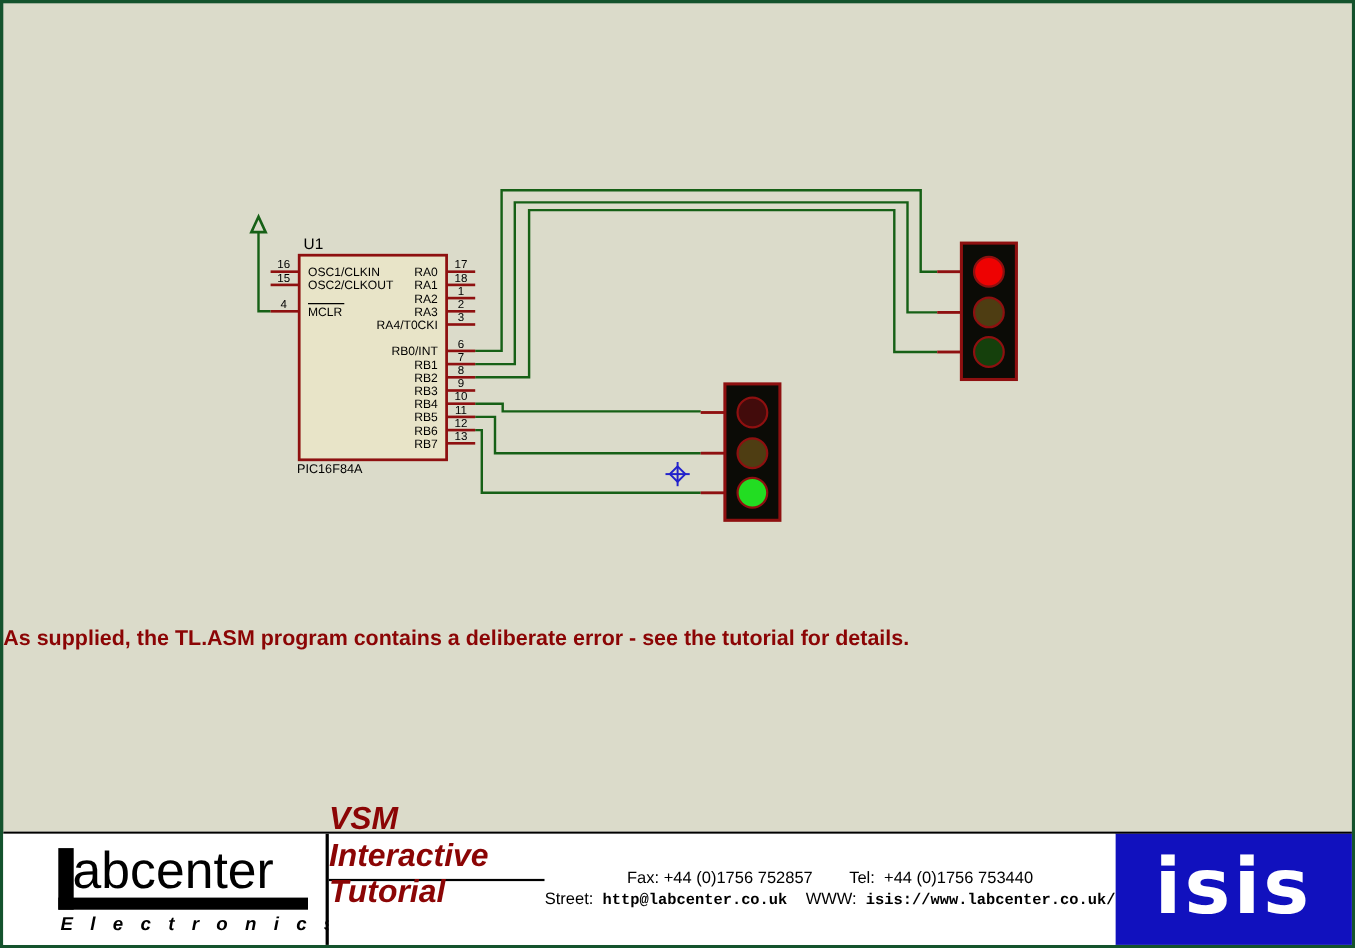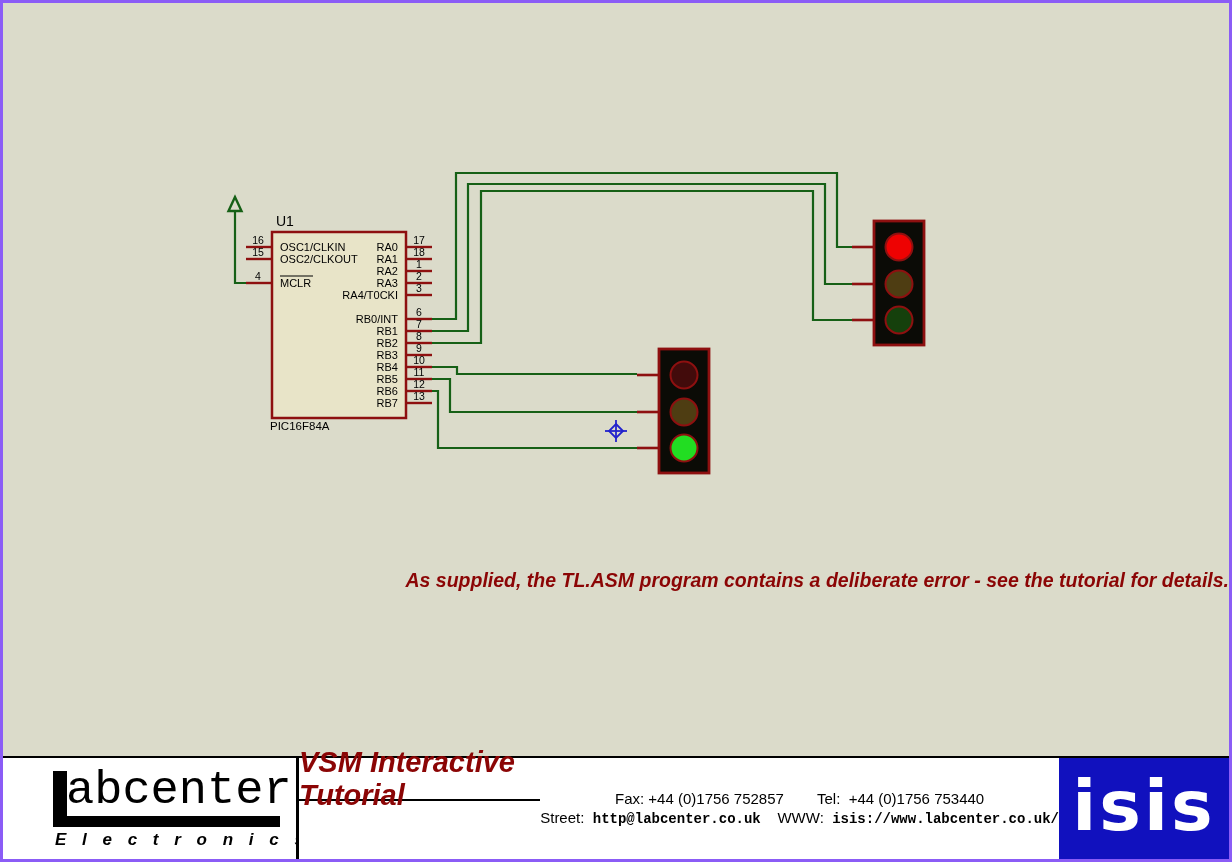--- a/index.html
+++ b/index.html
@@ -1,39 +1,39 @@
 <!DOCTYPE html>
 <html><head>
 <meta charset="utf-8">
 <style>
   html,body{margin:0;padding:0;background:#555;}
-  .page{position:relative;width:1232px;height:862px;background:#8b5cf6;overflow:hidden;
+  .page{position:relative;width:1232px;height:862px;background:#14532d;overflow:hidden;
         font-family:"Liberation Sans",sans-serif;}
   .canvas{position:absolute;left:3px;top:3px;width:1226px;height:755px;background:#dbdbca;}
   #schematic-svg{position:absolute;left:0;top:0;}
-  .note{position:absolute;left:0;top:566px;width:100%;text-align:right;
-        color:#8b0505;font-size:19.5px;font-weight:bold;font-style:italic;
+  .note{position:absolute;left:0;top:566px;width:100%;text-align:left;
+        color:#8b0505;font-size:19.5px;font-weight:bold;
         letter-spacing:0px;}
   
   .footer{position:absolute;left:3px;right:3px;bottom:3px;height:101px;
           border-top:2px solid #000;display:flex;background:#fff;}
   .logo-box{position:relative;width:293px;border-right:3px solid #000;background:#fff;flex:none;}
   .lab-L{position:absolute;left:50px;top:13px;width:14px;height:56px;background:#000;}
-  .lab-word{position:absolute;left:63px;top:9px;font-family:Liberation Mono, monospace;
+  .lab-word{position:absolute;left:63px;top:9px;font-family:Liberation Sans, sans-serif;
             font-size:47px;line-height:1;color:#000;letter-spacing:0px;}
   .lab-bar{position:absolute;left:50px;top:58px;width:227px;height:11px;background:#000;}
   .lab-sub{position:absolute;left:52px;top:72px;font-size:17px;font-weight:bold;font-style:italic;
            letter-spacing:5.5px;color:#000;white-space:pre;}
   .center-box{position:relative;flex:1;background:#fff;display:flex;flex-direction:row;}
   .title-row{height:41px;border-bottom:2px solid #000;display:flex;align-items:center;justify-content:center;}
   .vsm-title{color:#8b0505;font-size:29px;font-weight:bold;font-style:italic;letter-spacing:0px;}
   .addr{flex:1;display:flex;flex-direction:column;justify-content:center;text-align:center;
         font-size:15px;color:#000;line-height:19px;white-space:pre;}
   .mono{font-family:"Liberation Mono",monospace;font-weight:bold;font-size:14px;}
-  .isis-box{width:170px;flex:none;background:#1111be;display:flex;align-items:center;justify-content:center;}
+  .isis-box{width:215px;flex:none;background:#1111be;display:flex;align-items:center;justify-content:center;}
   .isis-text{color:#fff;font-family:"DejaVu Sans",sans-serif;font-weight:bold;
              font-size:70px;letter-spacing:3px;line-height:1;margin-top:-6px;}
 </style>
 </head>
 <body>
 
 <div class="page">
 
   <div class="canvas">
     <svg id="schematic-svg" width="1226" height="755" viewBox="3 3 1226 755">

